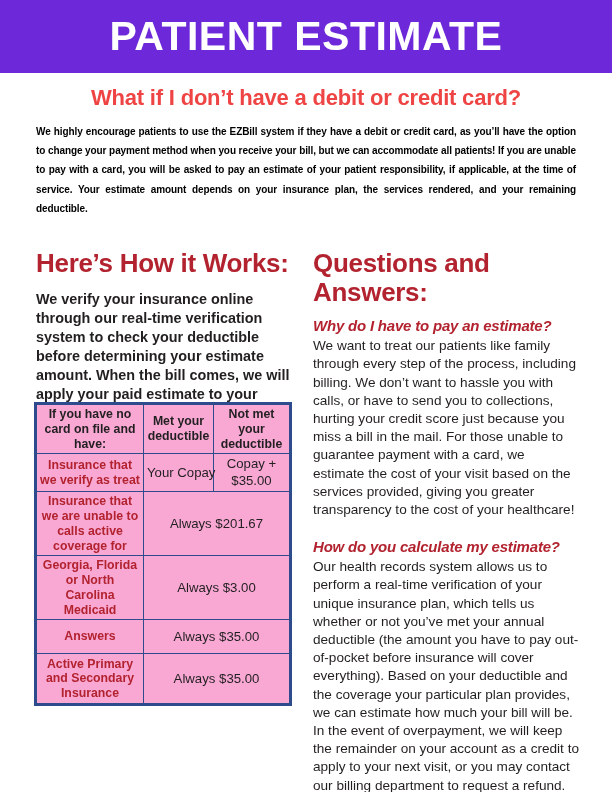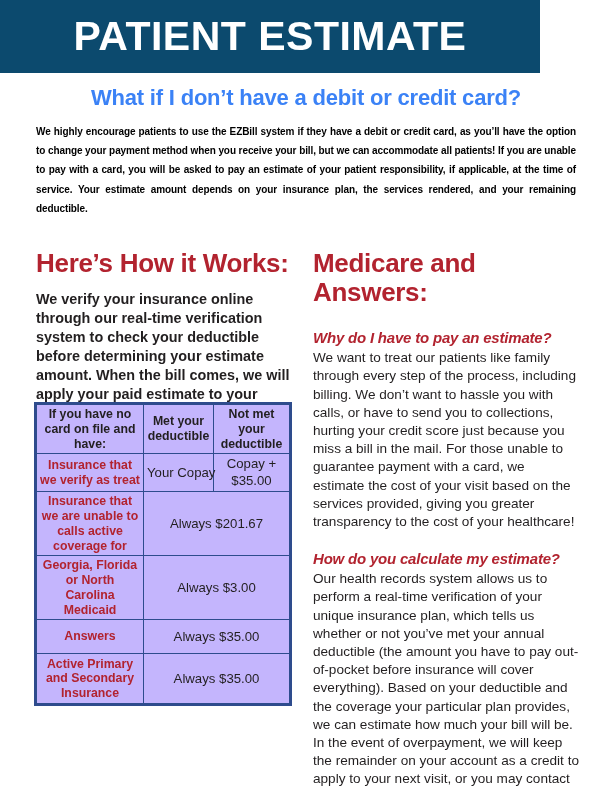--- a/index.html
+++ b/index.html
@@ -8,34 +8,34 @@
     width: 612px; height: 792px;
     font-family: "Liberation Sans", sans-serif;
     color: #221f20;
     position: relative;
     overflow: hidden;
   }
   .page { position: relative; width: 612px; height: 792px; background: #ffffff; }
 
   
   .banner {
-    position: absolute; top: 0; left: 0; width: 540px; height: 73px;
-    background: #0c4a6e;
+    position: absolute; top: 0; left: 0; width: 612px; height: 73px;
+    background: #6d28d9;
     display: flex; align-items: center; justify-content: center;
   }
   .banner-title {
     color: #ffffff; font-size: 41px; font-weight: 600;
     letter-spacing: 0.5px; line-height: 1;
   }
 
   
   .headline {
     position: absolute; top: 85px; left: 0; width: 612px;
     text-align: center;
-    color: #3b82f6; font-size: 22px; font-weight: 700;
+    color: #ef4444; font-size: 22px; font-weight: 700;
     letter-spacing: -0.2px;
   }
 
   
   .intro {
     position: absolute; top: 122px; left: 36px; width: 540px;
     color: #000000; font-weight: 700;
     font-size: 10px; line-height: 19.2px;
     text-align: justify; letter-spacing: -0.1px;
   }
@@ -52,21 +52,21 @@
     margin-top: 12px;
     font-size: 14.4px; line-height: 19px; color: #221f20; font-weight: bold;
   }
 
   
   .est-table-wrap { position: absolute; left: 34px; top: 402px; }
   table.est-table {
     border-collapse: collapse; table-layout: fixed;
     width: 255px;
     border: 3px solid #2e4c8d;
-    background: #c4b5fd;
+    background: #f9a8d4;
   }
   table.est-table col.c1 { width: 108px; }
   table.est-table col.c2 { width: 70px; }
   table.est-table col.c3 { width: 77px; }
   table.est-table th, table.est-table td {
     border: 1.5px solid #2e4c8d;
     text-align: center; vertical-align: middle;
     padding: 2px 3px;
   }
   table.est-table th {
@@ -80,21 +80,21 @@
   td.val { font-size: 13.2px; color: #221f20; line-height: 1.25; }
   .r1 td { height: 38px; }
   .r2 td { height: 50px; }
   .r3 td { height: 36px; }
   .r4 td { height: 51px; }
   .r5 td { height: 34px; }
   .r6 td { height: 51px; }
   td.nowrap { white-space: nowrap; }
 
   
-  .qa-item { margin-top: 23px; }
+  .qa-item { margin-top: 11px; }
   .qa-item + .qa-item { margin-top: 19px; }
   .qa-question {
     color: #b2232f; font-weight: 700; font-style: italic;
     font-size: 15px; line-height: 1.2; letter-spacing: -0.2px;
   }
   .qa-answer {
     margin-top: 2px;
     font-size: 13.6px; line-height: 18.2px; color: #221f20;
   }
 </style>
@@ -150,21 +150,21 @@
         </tr>
         <tr class="r6">
           <td class="lbl">Active Primary and Secondary Insurance</td>
           <td class="val" colspan="2">Always $35.00</td>
         </tr>
       </tbody>
     </table>
   </div>
 
   <div class="col-right">
-    <div class="section-heading">Medicare and Answers:</div>
+    <div class="section-heading">Questions and Answers:</div>
 
     <div class="qa-item">
       <div class="qa-question">Why do I have to pay an estimate?</div>
       <p class="qa-answer">We want to treat our patients like family through every step of the process, including billing. We don’t want to hassle you with calls, or have to send you to collections, hurting your credit score just because you miss a bill in the mail. For those unable to guarantee payment with a card, we estimate the cost of your visit based on the services provided, giving you greater transparency to the cost of your healthcare!</p>
     </div>
 
     <div class="qa-item">
       <div class="qa-question">How do you calculate my estimate?</div>
       <p class="qa-answer">Our health records system allows us to perform a real-time verification of your unique insurance plan, which tells us whether or not you’ve met your annual deductible (the amount you have to pay out-of-pocket before insurance will cover everything). Based on your deductible and the coverage your particular plan provides, we can estimate how much your bill will be. In the event of overpayment, we will keep the remainder on your account as a credit to apply to your next visit, or you may contact our billing department to request a refund.</p>
     </div>

